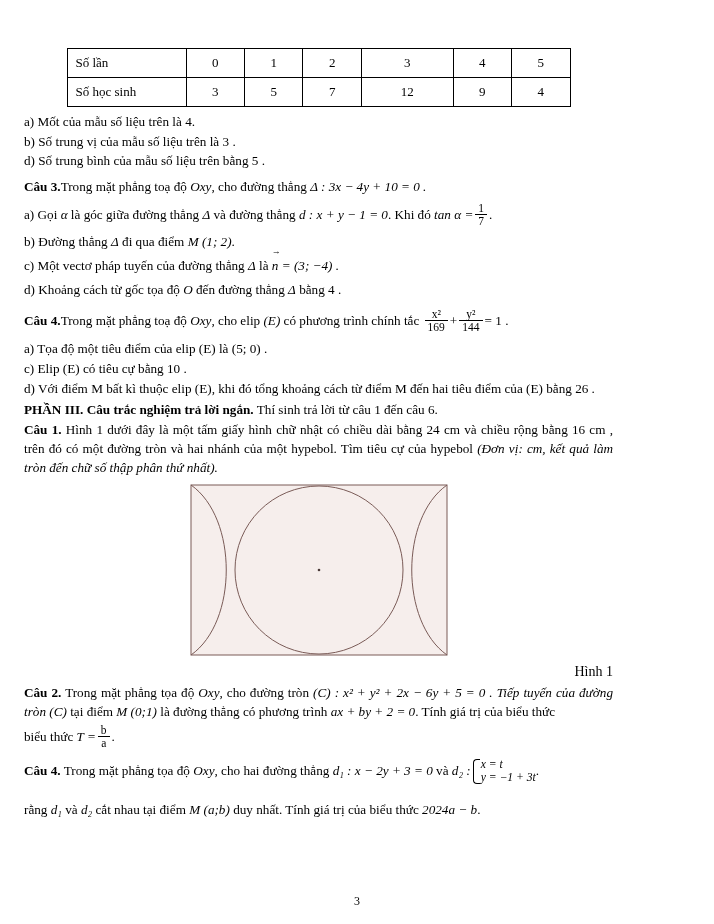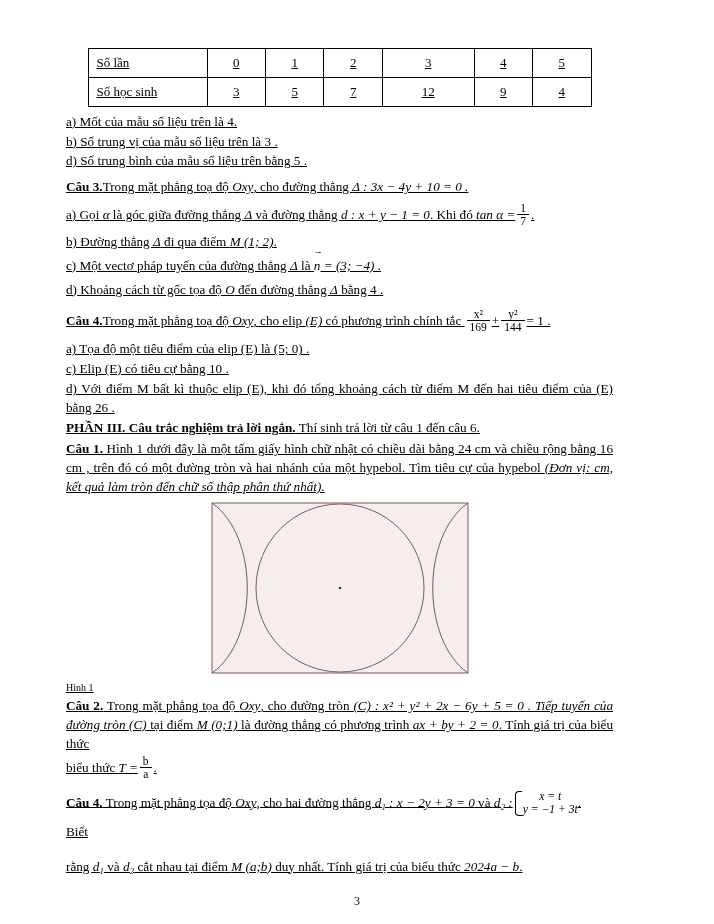--- a/index.html
+++ b/index.html
@@ -13,23 +13,22 @@
     font-family: "Liberation Serif", serif;
     color: #000000;
     font-size: 13.2px;
     line-height: 1.42;
     position: relative;
   }
   .page {
     width: 663px;
     height: 924px;
     box-sizing: border-box;
-    padding: 40px 50px 10px 66px;
-    position: relative;
-    text-decoration: underline;
+    padding: 40px 50px 10px 24px;
+    position: relative;
   }
   
   .freq-table {
     border-collapse: collapse;
     margin: 8px auto 6px auto;
     width: 504px;
     font-size: 13px;
   }
   .freq-table td {
     border: 1px solid #000;
@@ -88,21 +87,21 @@
     text-align: center;
   }
   
   .sys {
     display: inline-block;
     vertical-align: middle;
     position: relative;
     padding-left: 10px;
     font-size: 11.6px;
     line-height: 1.18;
-    text-align: center;
+    text-align: left;
   }
   .sys::before {
     content: "";
     position: absolute;
     left: 2px;
     top: 1px;
     bottom: 1px;
     width: 6px;
     border-left: 1px solid #000;
     border-top: 1px solid #000;
@@ -113,22 +112,22 @@
   
   .figure-wrap {
     text-align: center;
     margin: 6px 0 2px 0;
   }
   .figure-box {
     display: inline-block;
     position: relative;
   }
   .figure-caption {
-    font-size: 10px;
-    text-align: left;
+    font-size: 14px;
+    text-align: right;
     margin-top: 1px;
   }
   
   .pageno {
     position: absolute;
     bottom: 14px;
     left: 0;
     width: 714px;
     text-align: center;
     font-size: 12px;
@@ -219,19 +218,18 @@
     <b>Câu 2.</b><span> Trong mặt phẳng tọa độ </span><i>Oxy</i><span>, cho đường tròn </span><i>(C)</i><i> : x² + y² + 2x − 6y + 5 = 0 . Tiếp tuyến của đường tròn </i><i>(C)</i><span> tại điểm </span><i>M (0;1)</i><span> là đường thẳng có phương trình </span><i>ax + by + 2 = 0</i><span>. Tính giá trị của biểu thức </span>
   </p>
   <p style="margin-top:3px">
     <span>biểu thức </span><i>T =</i><span class="frac"><span class="num">b</span><span class="den">a</span></span><span>.</span>
   </p>
 
 
   <p style="margin-top:8px">
     <b>Câu 4.</b><span> Trong mặt phẳng tọa độ </span><i>Oxy</i><span>, cho hai đường thẳng </span><i>d₁ : x − 2y + 3 = 0</i><span> và </span><i>d₂ :</i><span class="sys"><span class="l"><i>x = t</i></span><span class="l"><i>y = −1 + 3t</i></span></span><span>.</span>
   </p>
-  <p style="margin-top:6px">Biết</p>
   <p style="margin-top:16px">
     <span>rằng </span><i>d₁</i><span> và </span><i>d₂</i><span> cắt nhau tại điểm </span><i>M (a;b)</i><span> duy nhất. Tính giá trị của biểu thức </span><i>2024a − b</i><span>.</span>
   </p>
 
   <div class="pageno">3</div>
 </div>
 
 </body></html>

